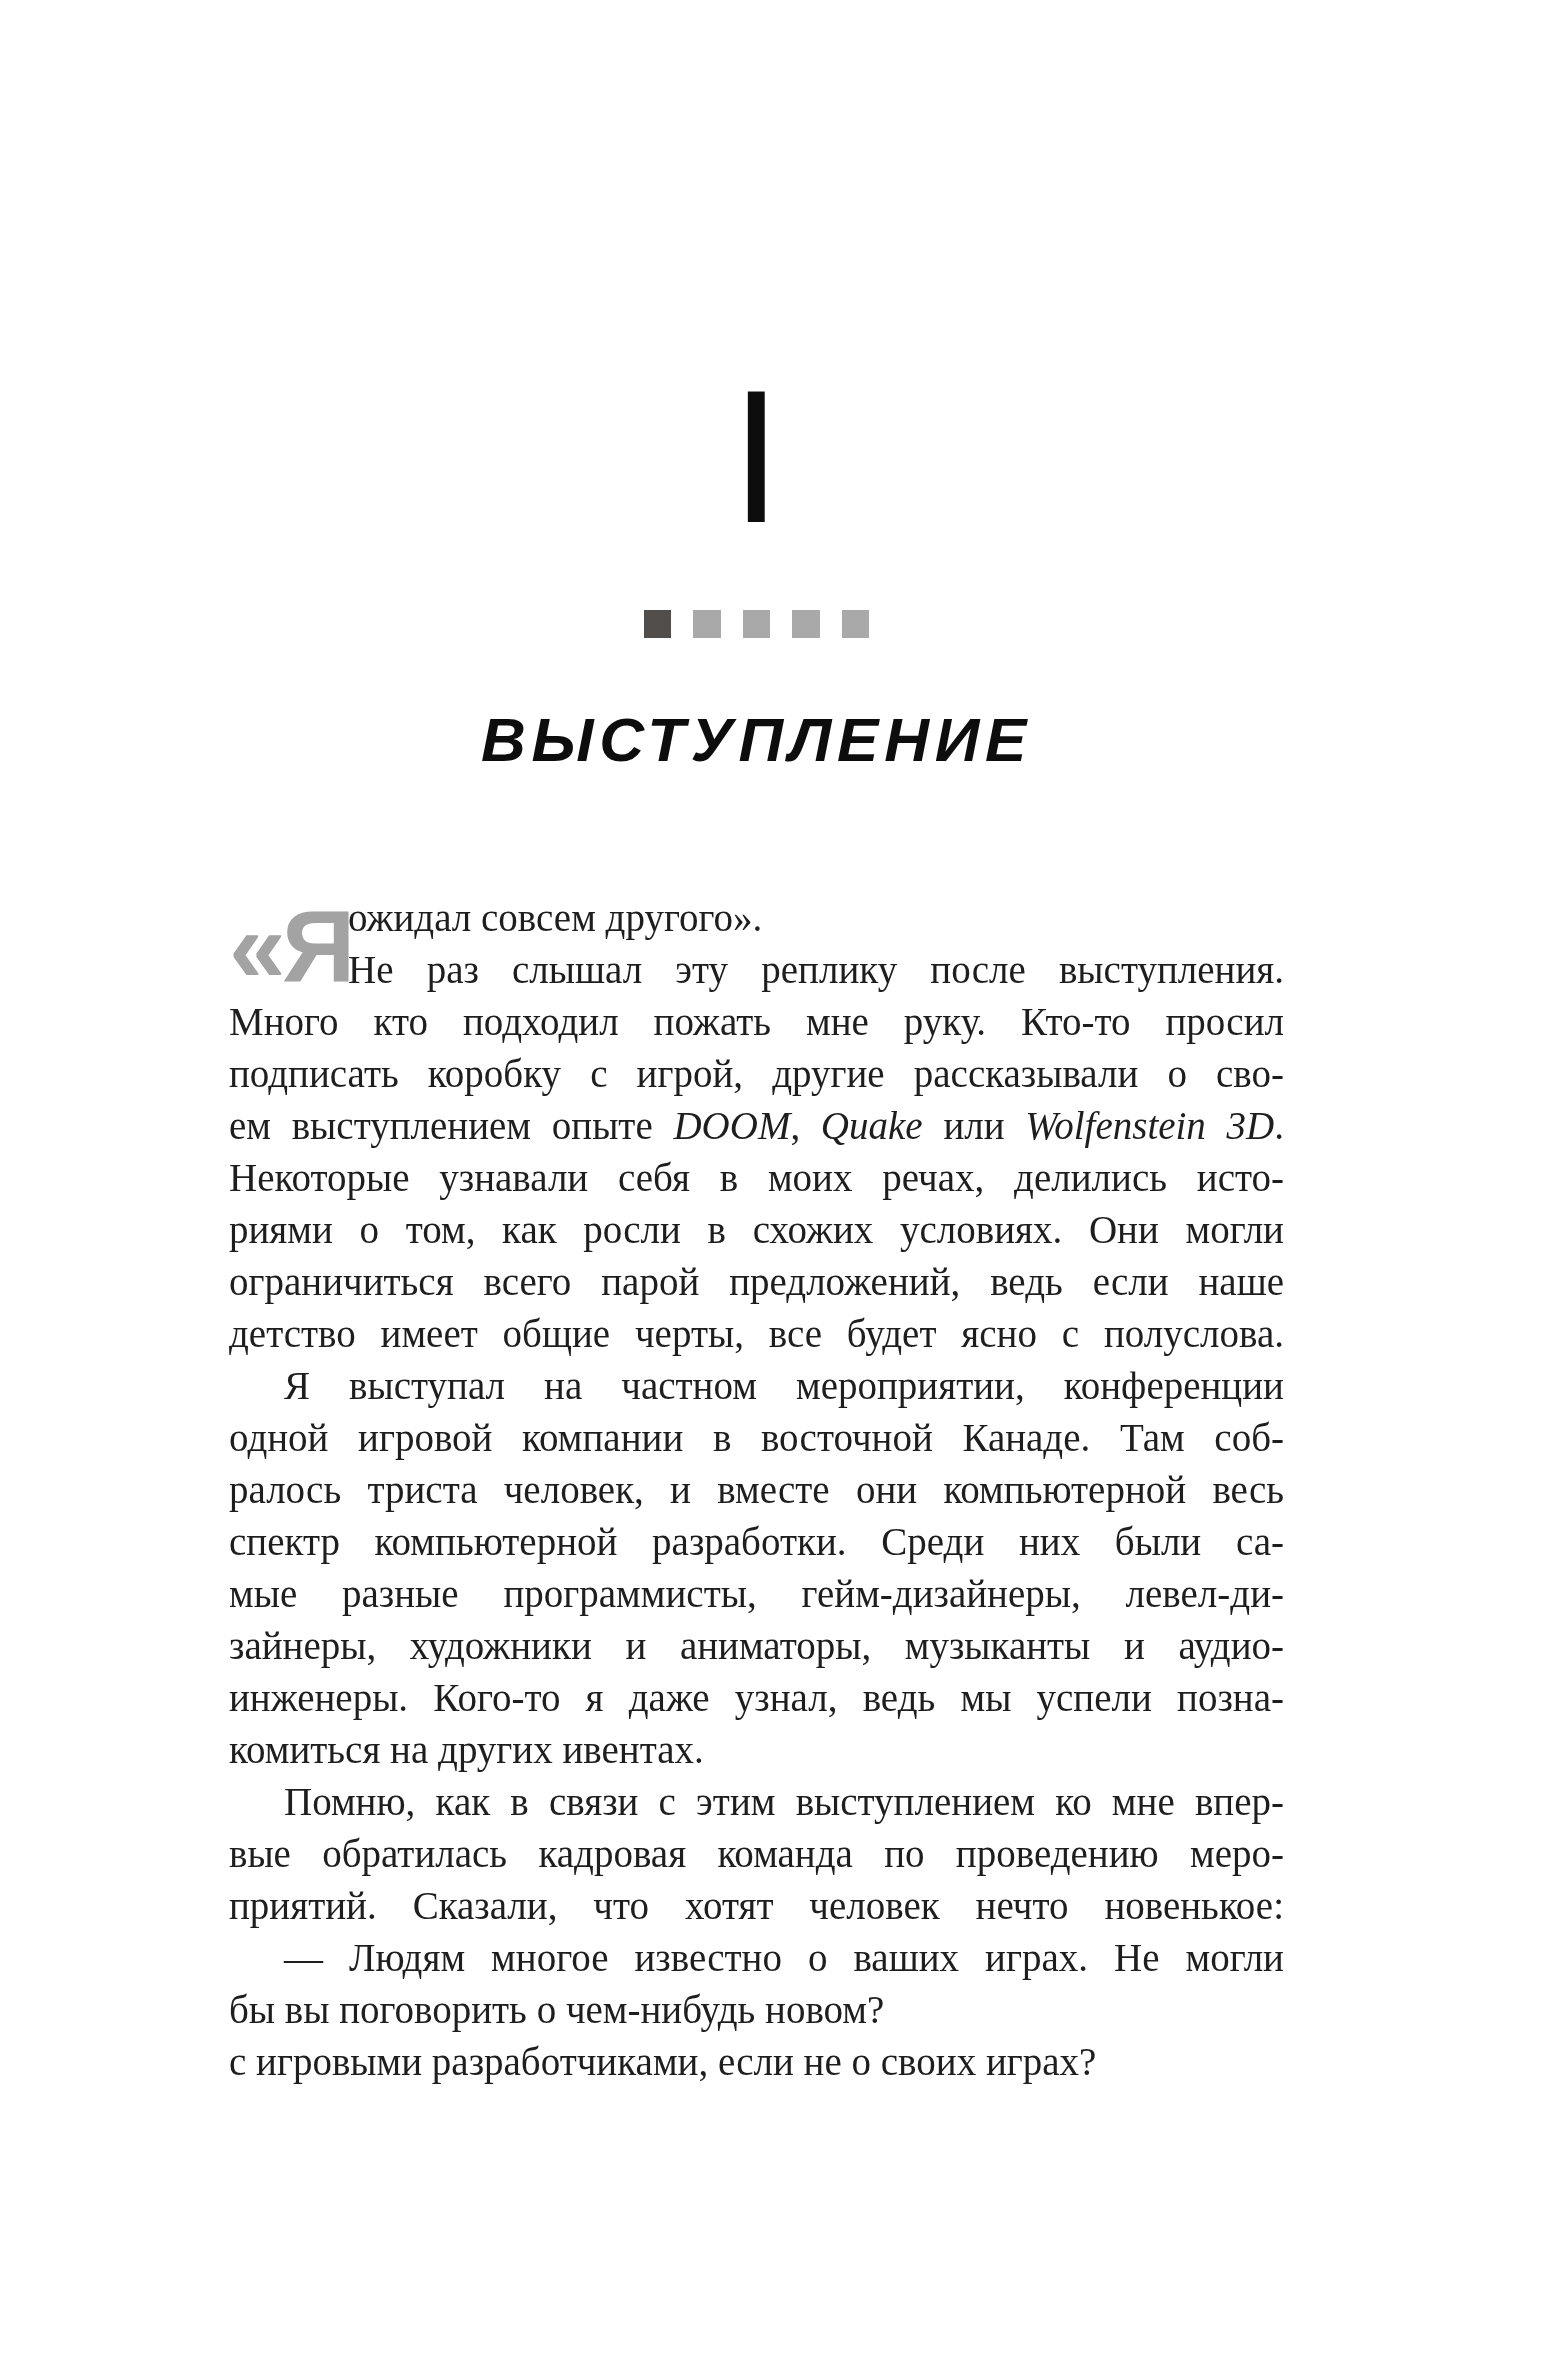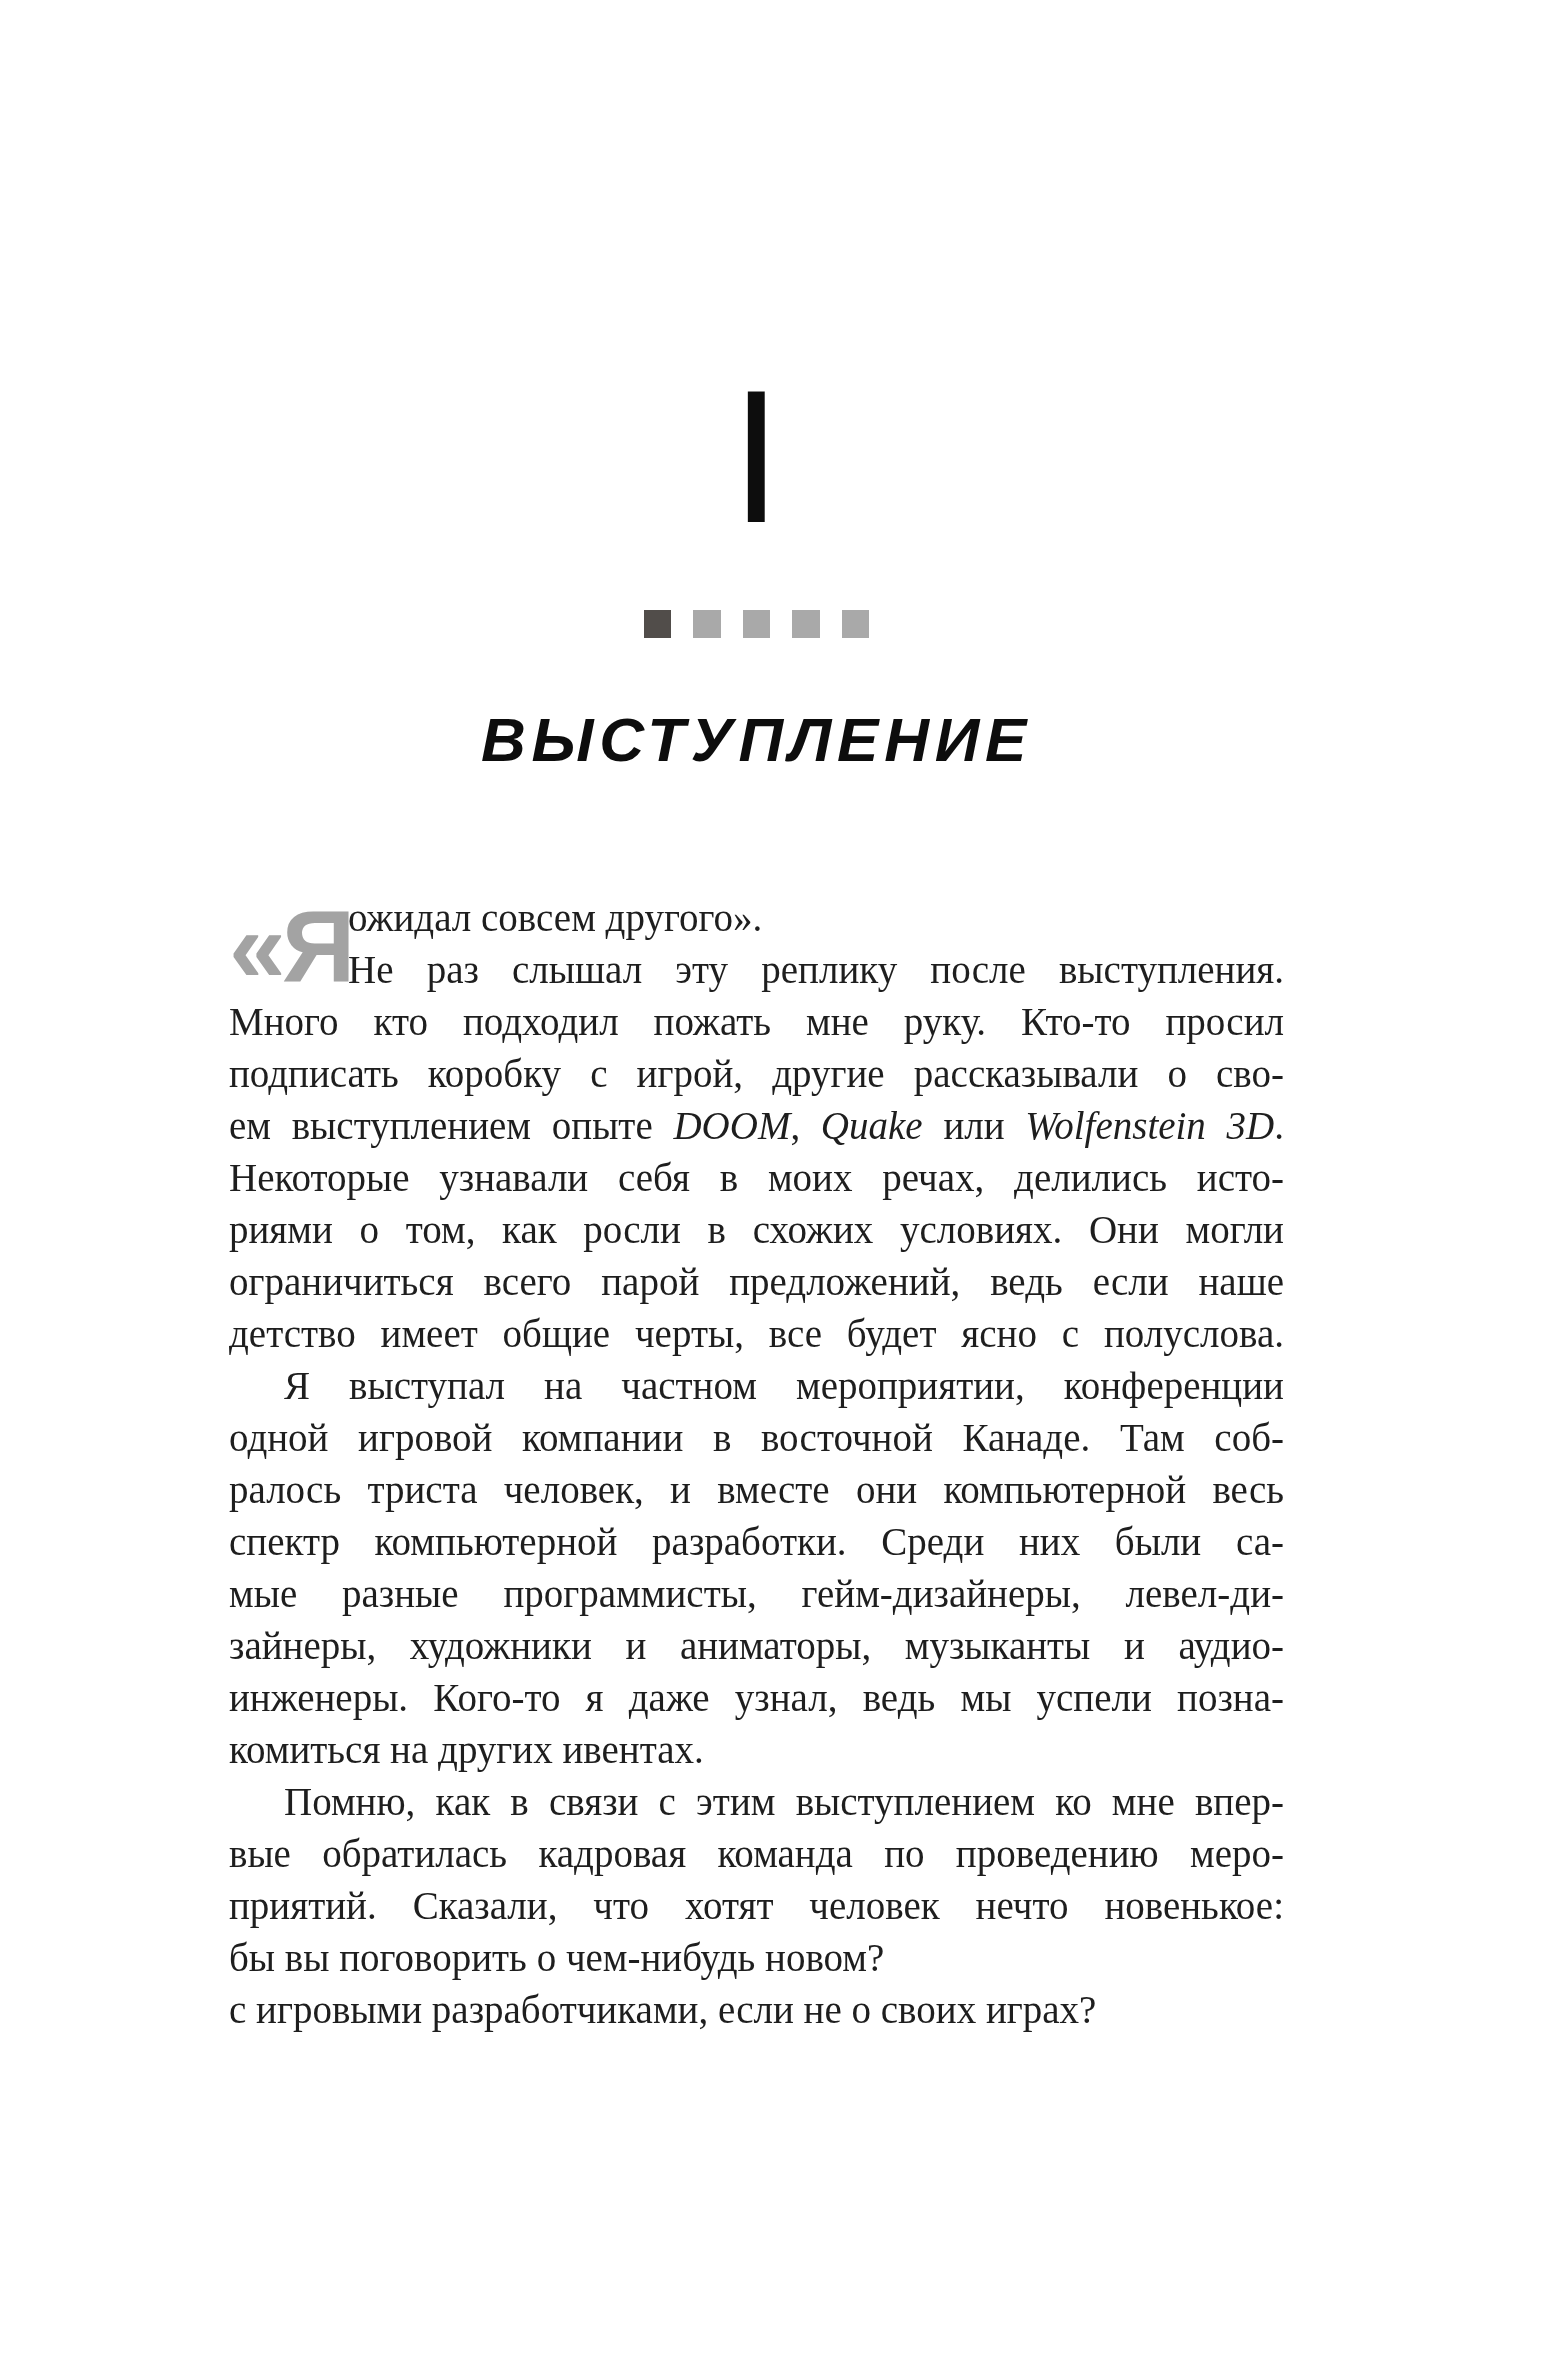--- a/index.html
+++ b/index.html
@@ -104,18 +104,19 @@
       <div class="line"><span>одной игровой компании в восточной Канаде. Там соб-</span></div>
       <div class="line"><span>ралось триста человек, и вместе они компьютерной весь</span></div>
       <div class="line"><span>спектр компьютерной разработки. Среди них были са-</span></div>
       <div class="line"><span>мые разные программисты, гейм-дизайнеры, левел-ди-</span></div>
       <div class="line"><span>зайнеры, художники и аниматоры, музыканты и аудио-</span></div>
       <div class="line"><span>инженеры. Кого-то я даже узнал, ведь мы успели позна-</span></div>
       <div class="line nj"><span>комиться на других ивентах.</span></div>
       <div class="line in"><span>Помню, как в связи с этим выступлением ко мне впер-</span></div>
       <div class="line"><span>вые обратилась кадровая команда по проведению меро-</span></div>
       <div class="line"><span>приятий. Сказали, что хотят человек нечто новенькое:</span></div>
+      <div class="line in"><span>— Людям многое известно о ваших играх. Не могли</span></div>
       <div class="line nj"><span>бы вы поговорить о чем-нибудь новом?</span></div>
       <div class="line nj"><span>с игровыми разработчиками, если не о своих играх?</span></div>
     </div>
 
 </div>
 
 
 </body></html>

